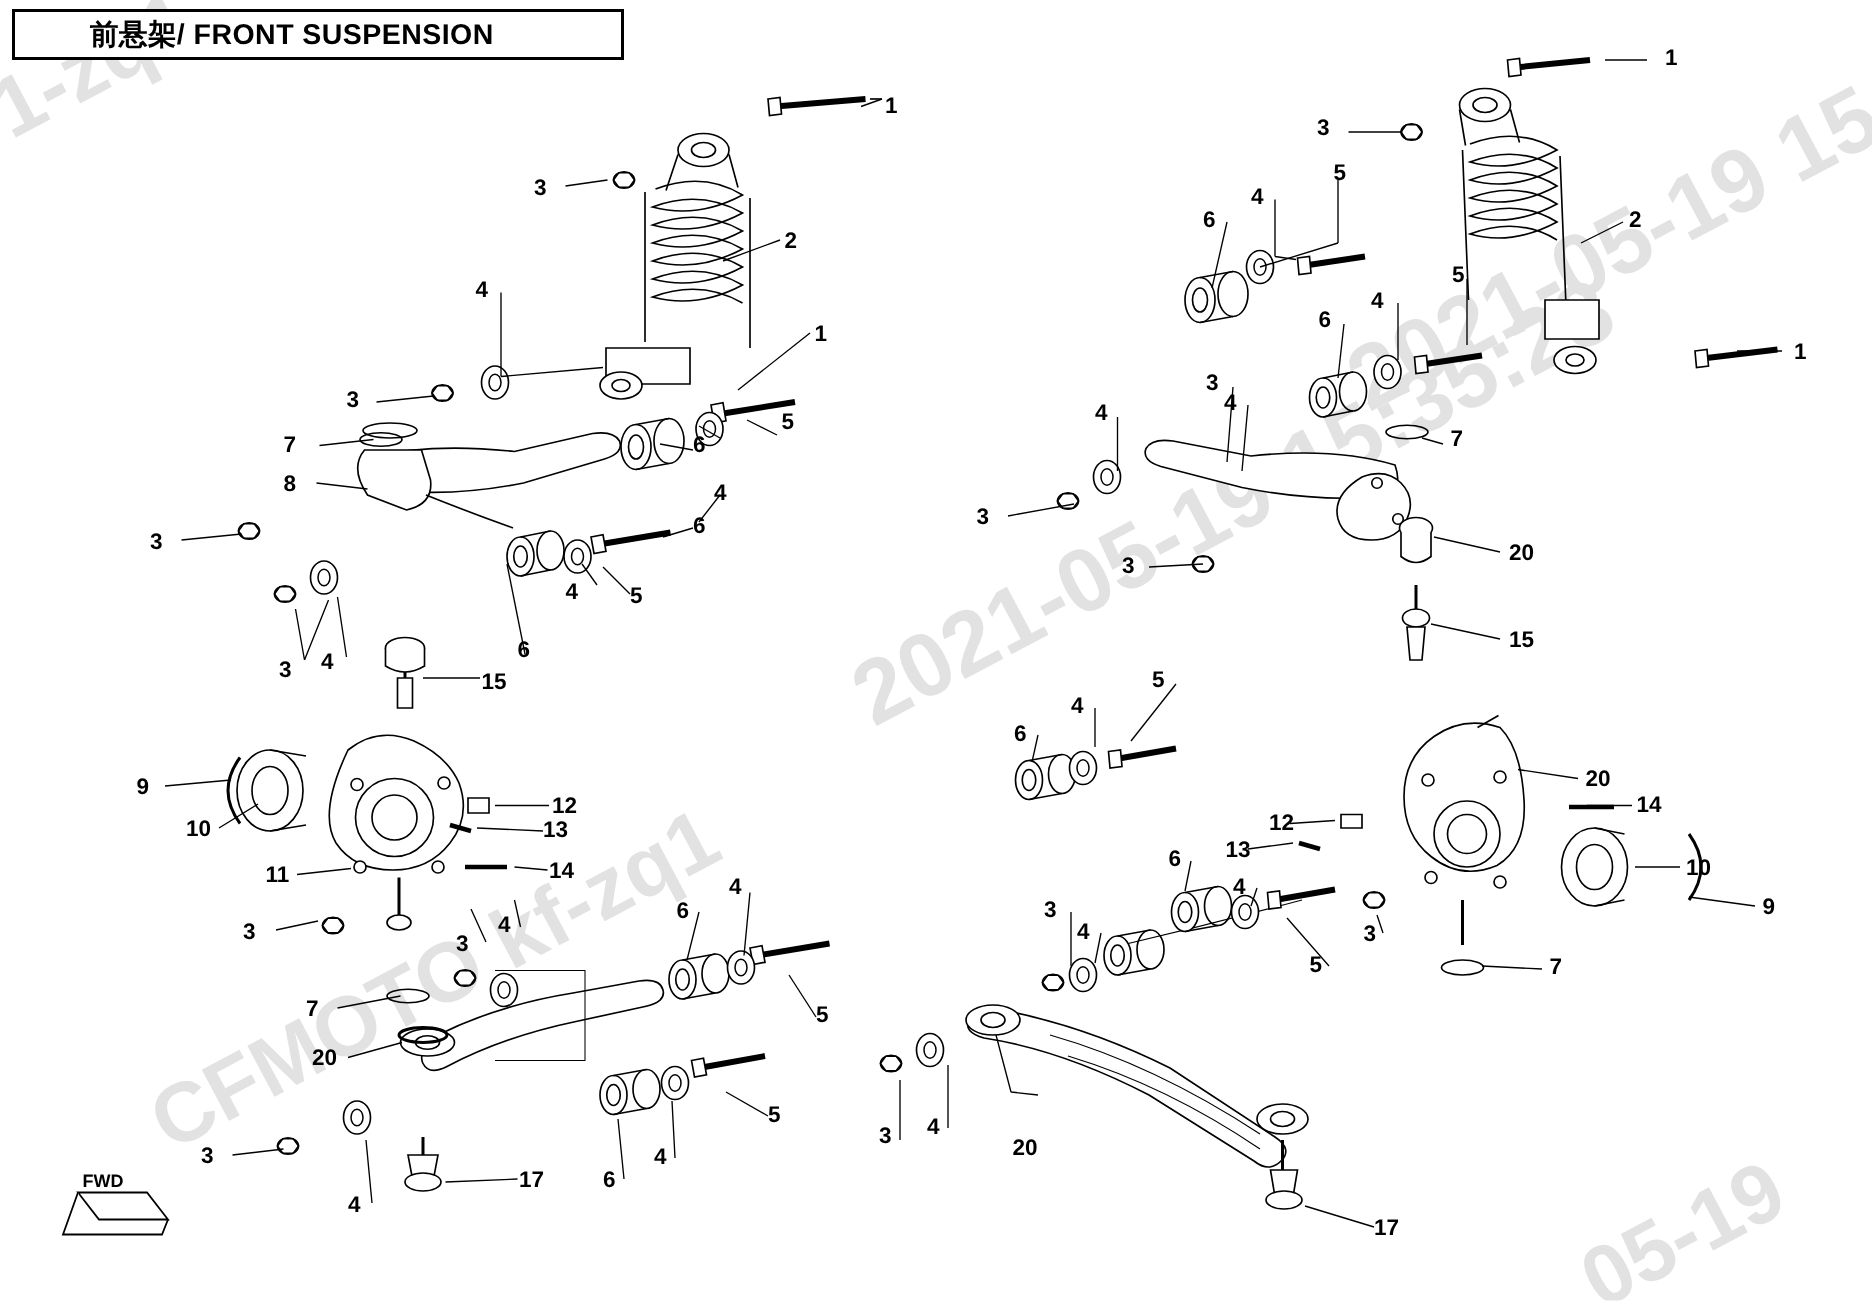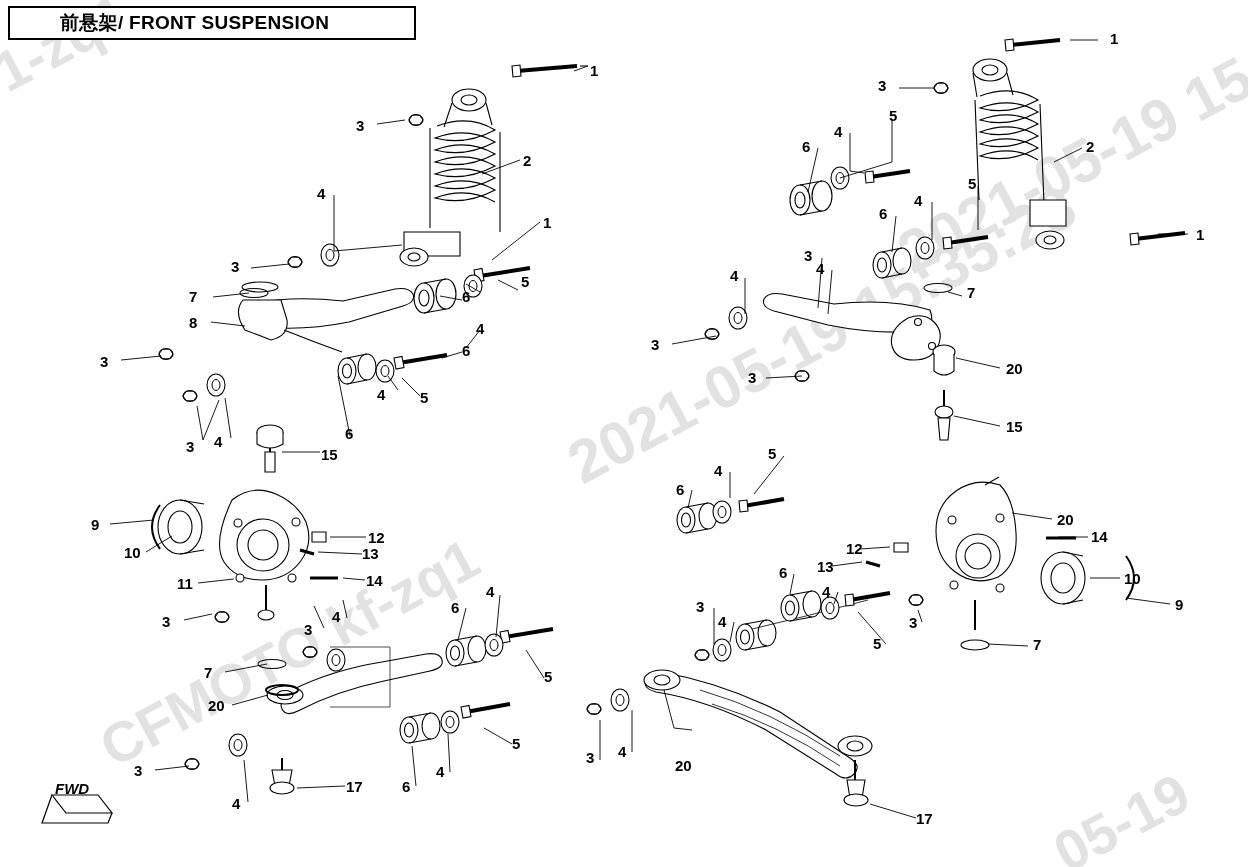--- a/index.html
+++ b/index.html
@@ -19,21 +19,21 @@
   .wm1{left:-10px;top:10px;font-size:56px;transform:rotate(-28deg);}
   .wm2{left:80px;top:620px;font-size:56px;transform:rotate(-28deg);}
   .wm3{left:540px;top:300px;font-size:60px;transform:rotate(-28deg);}
   .wm4{left:870px;top:90px;font-size:60px;transform:rotate(-28deg);}
   .wm5{left:1050px;top:790px;font-size:56px;transform:rotate(-28deg);}
 
   
   .lbl{position:absolute;font-size:15px;font-weight:bold;z-index:30;}
   svg.draw{position:absolute;left:0;top:0;width:1248px;height:867px;z-index:20;}
   svg.draw *{vector-effect:non-scaling-stroke;}
-  .fwd{position:absolute;left:55px;top:780px;font-size:15px;font-weight:bold;z-index:31;font-style:italic;}
+  .fwd{position:absolute;left:55px;top:780px;font-size:12px;font-weight:bold;z-index:31;}
 </style>
 </head>
 <body>
 
 <div id="stage">
 
   <div class="wm wm1">1-zq1</div>
   <div class="wm wm2">CFMOTO  kf-zq1</div>
   <div class="wm wm3">2021-05-19  15:35:28</div>
   <div class="wm wm4">2021-05-19  15:35:28</div>

